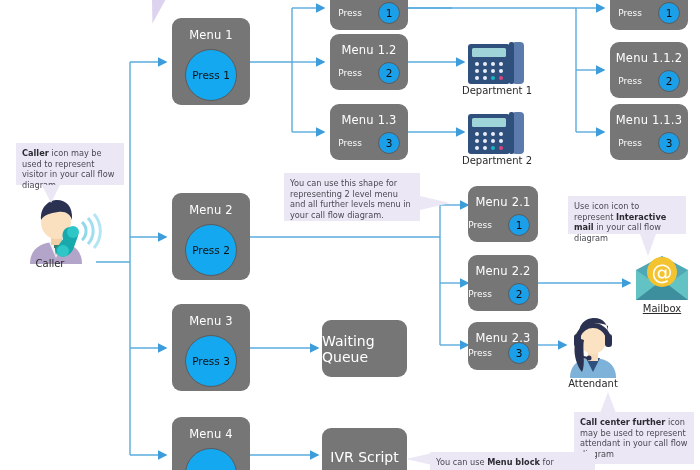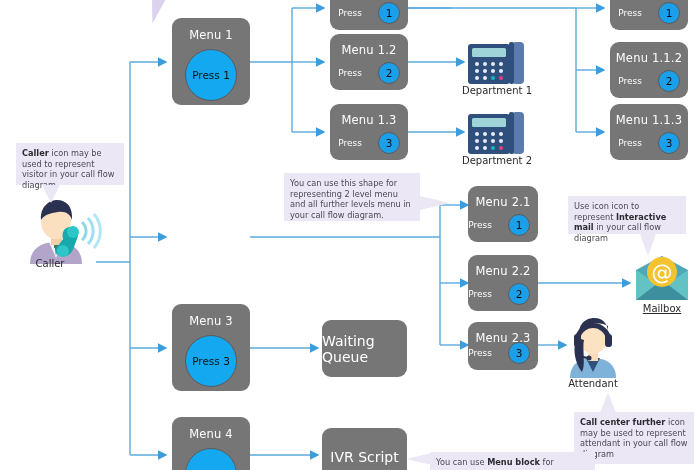--- a/index.html
+++ b/index.html
@@ -138,20 +138,24 @@
 
       <path d="M250,455 L318,455" marker-end="url(#ar)"></path>
     </g>
   </svg>
 
   <div class="menu-box big" style="left:172px;top:18px;width:78px;height:87px;">
     <div class="m-title">Menu 1</div>
     <div class="press-circle">Press 1</div>
   </div>
 
+  <div class="menu-box big" style="left:172px;top:193px;width:78px;height:87px;">
+    <div class="m-title">Menu 2</div>
+    <div class="press-circle">Press 2</div>
+  </div>
 
   <div class="menu-box big" style="left:172px;top:304px;width:78px;height:87px;">
     <div class="m-title">Menu 3</div>
     <div class="press-circle">Press 3</div>
   </div>
 
   <div class="menu-box big" style="left:172px;top:417px;width:78px;height:87px;">
     <div class="m-title">Menu 4</div>
     <div class="press-circle">Press 4</div>
   </div>

